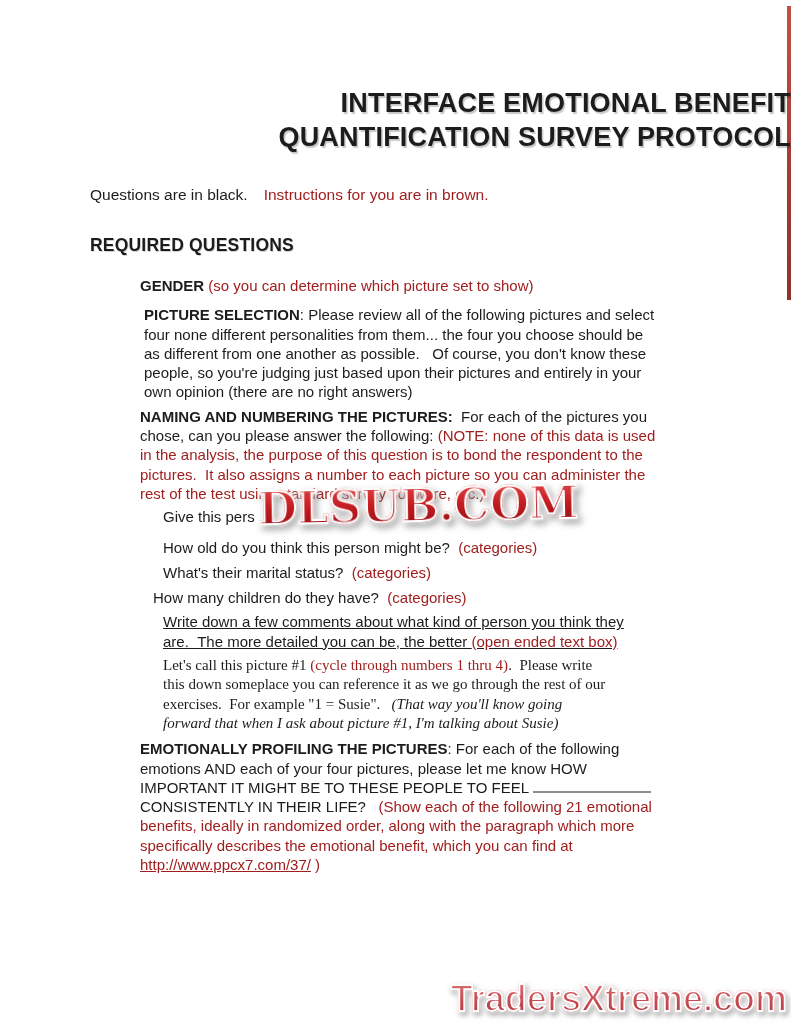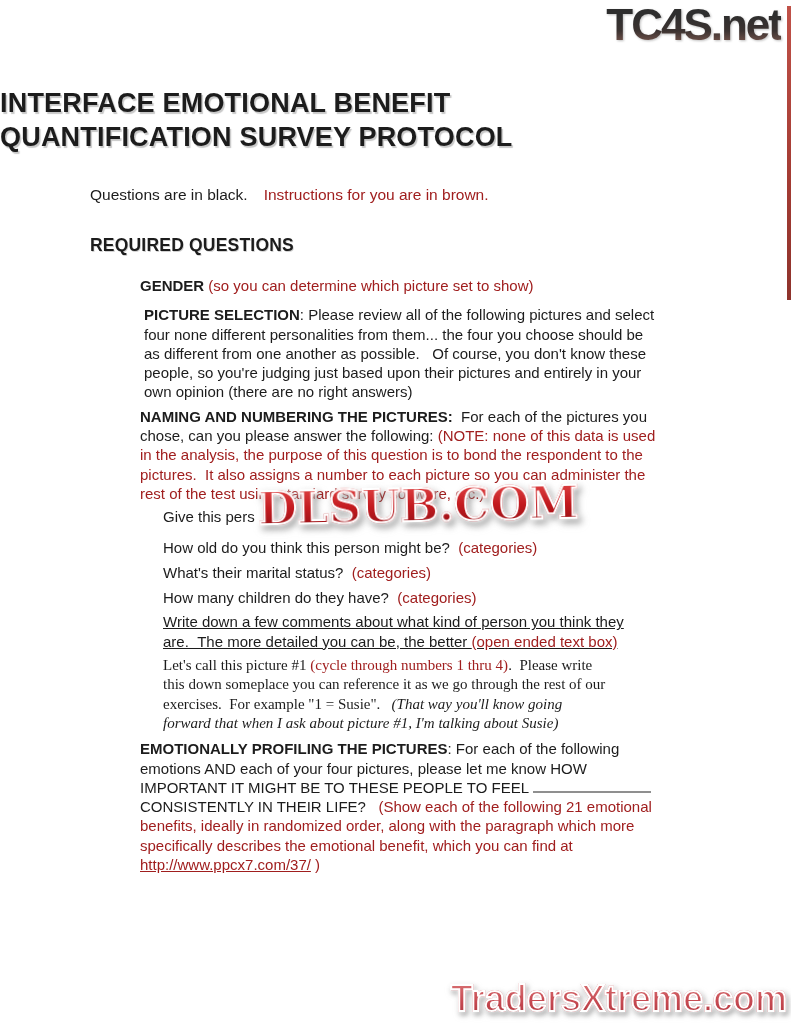--- a/index.html
+++ b/index.html
@@ -34,21 +34,21 @@
     position:absolute;right:4px;top:977px;
     font-size:36px;font-weight:800;letter-spacing:0px;line-height:44px;
     background:linear-gradient(180deg,#dd7d7d 0%,#c74a52 55%,#a82f38 100%);
     -webkit-background-clip:text;background-clip:text;color:transparent;
     -webkit-text-stroke:2px #ffffff;
     filter:drop-shadow(0 0 2px rgba(255,255,255,0.95)) drop-shadow(2px 3px 2px rgba(120,120,120,0.6));
     z-index:5;white-space:nowrap;
   }
   
   .title{
-    position:absolute;top:86px;left:0;right:0;text-align:left;
+    position:absolute;top:86px;left:0;right:0;text-align:right;
     font-size:27px;font-weight:bold;line-height:34px;letter-spacing:0.2px;
     text-shadow:1.5px 1.5px 1px rgba(0,0,0,0.22);
   }
   .intro{position:absolute;top:186px;left:90px;font-size:15.5px;white-space:nowrap;}
   .intro .brown{margin-left:16px;}
   .section-head{
     position:absolute;top:235px;left:90px;
     font-size:17.5px;font-weight:bold;letter-spacing:0.2px;
     text-shadow:0.8px 0.8px 0.5px rgba(0,0,0,0.18);
   }
@@ -60,21 +60,20 @@
   .s-r{color:#A01E1E;}
   .s-i{font-style:italic;}
   .s-u{color:#A01E1E;text-decoration:underline;cursor:pointer;}
   .s-blank{display:inline-block;width:118px;height:12px;border-bottom:2px solid #8f8f8f;}
 </style>
 </head>
 <body>
 
 <div class="page">
 
-  <div class="wm-top">TC4S.net</div>
   <div class="edge-bar"></div>
 
   <div class="title">
     <div>INTERFACE EMOTIONAL BENEFIT</div>
     <div>QUANTIFICATION SURVEY PROTOCOL</div>
   </div>
 
   <div class="intro">
     <span>Questions are in black.</span><span class="brown s-r">Instructions for you are in brown.</span>
   </div>
@@ -101,21 +100,21 @@
       </div>
       <div class="para" style="margin-top: 4px; margin-left: 23px;">
         <div class="line"><span class="run s-k">Give this pers</span></div>
       </div>
       <div class="para" style="margin-top: 11px; margin-left: 23px;">
         <div class="line"><span class="run s-k">How old do you think this person might be? &nbsp;</span><span class="run s-r">(categories)</span></div>
       </div>
       <div class="para" style="margin-top: 6px; margin-left: 23px;">
         <div class="line"><span class="run s-k">What's their marital status? &nbsp;</span><span class="run s-r">(categories)</span></div>
       </div>
-      <div class="para" style="margin-top: 6px; margin-left: 23px;">
+      <div class="para" style="margin-top: 6px; margin-left: 13px;">
         <div class="line"><span class="run s-k">How many children do they have? &nbsp;</span><span class="run s-r">(categories)</span></div>
       </div>
       <div class="para" style="margin-top: 5px; margin-left: 23px; text-decoration: underline;">
         <div class="line"><span class="run s-k">Write down a few comments about what kind of person you think they</span></div>
         <div class="line"><span class="run s-k">are. &nbsp;The more detailed you can be, the better </span><span class="run s-r">(open ended text box)</span></div>
       </div>
       <div class="para" style="margin-top: 5px; margin-left: 23px; font-family: Liberation Serif, serif;">
         <div class="line"><span class="run s-k">Let's call this picture #1 </span><span class="run s-r">(cycle through numbers 1 thru 4)</span><span class="run s-k">. &nbsp;Please write</span></div>
         <div class="line"><span class="run s-k">this down someplace you can reference it as we go through the rest of our</span></div>
         <div class="line"><span class="run s-k">exercises. &nbsp;For example "1 = Susie". &nbsp; </span><span class="run s-i">(That way you'll know going</span></div>

